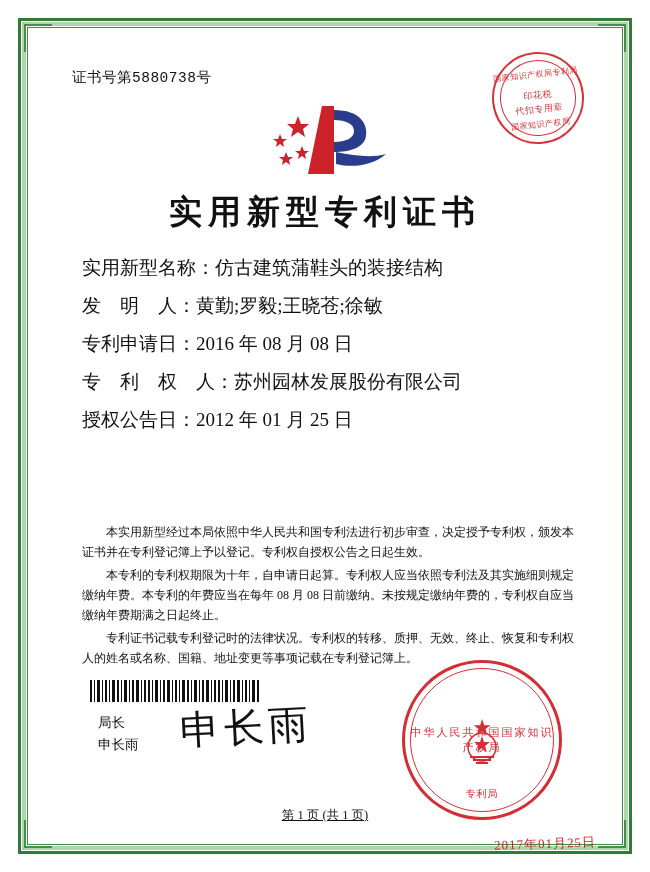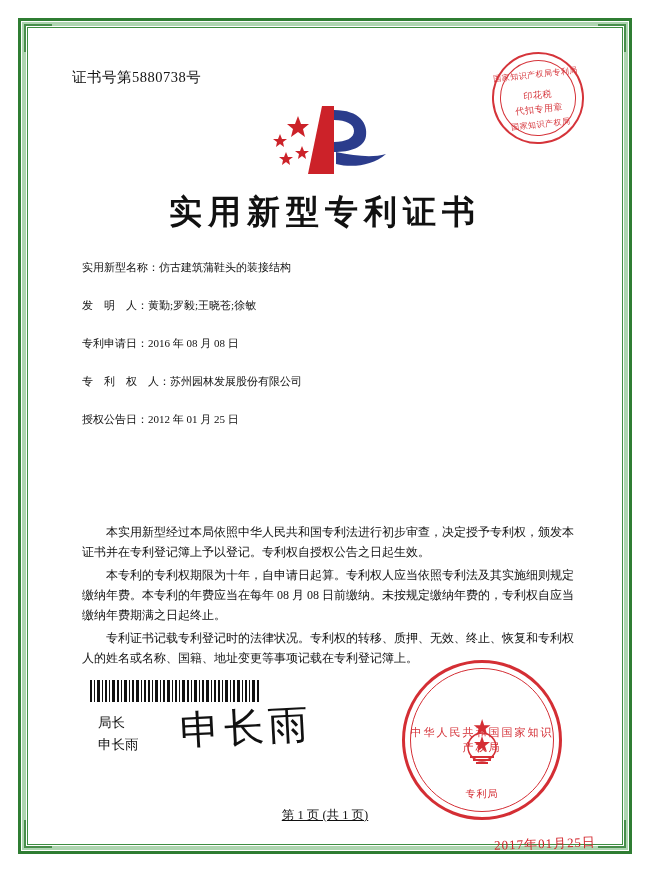--- a/index.html
+++ b/index.html
@@ -56,20 +56,21 @@
     left: 40px; top: 40px; right: 40px; bottom: 40px;
   }
 
   .cert-no {
     position: absolute;
     left: 32px;
     top: 28px;
     font-size: 14.5px;
     letter-spacing: .5px;
     color: #111;
+    font-family: Liberation Mono, monospace;
   }
 
   
   .stamp-top {
     position: absolute;
     right: 26px;
     top: 12px;
     width: 92px;
     height: 92px;
     border-radius: 50%;
@@ -119,21 +120,21 @@
     letter-spacing: 6px;
     color: #111;
     font-family: Liberation Serif, serif;
   }
 
   .fields {
     position: absolute;
     left: 42px;
     right: 30px;
     top: 218px;
-    font-size: 11px;
+    font-size: 19px;
     color: #111;
   }
   .field {
     margin-bottom: 19px;
     line-height: 19px;
     white-space: nowrap;
   }
   .field .lbl { display: inline-block; }
   .field .val { display: inline-block; }
 

